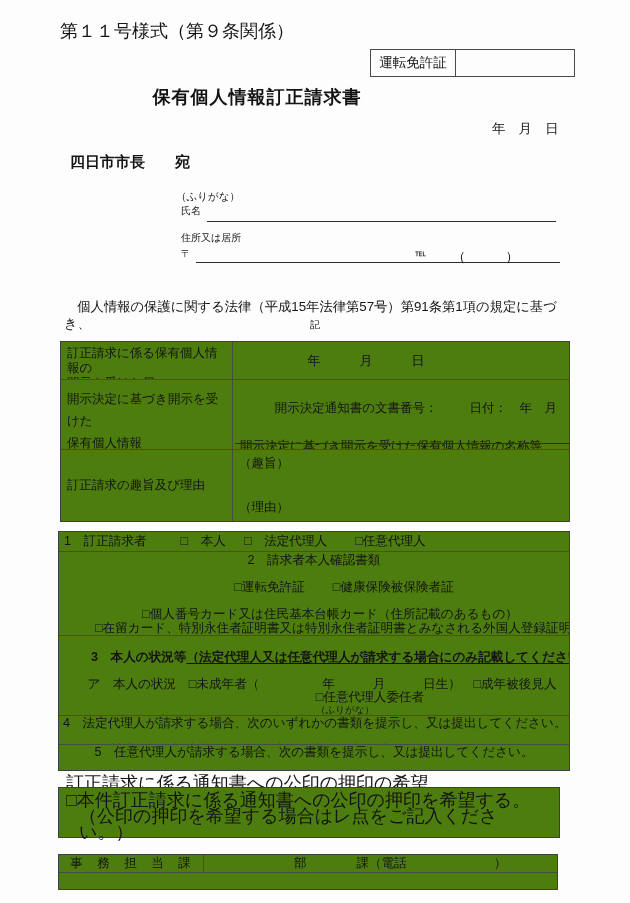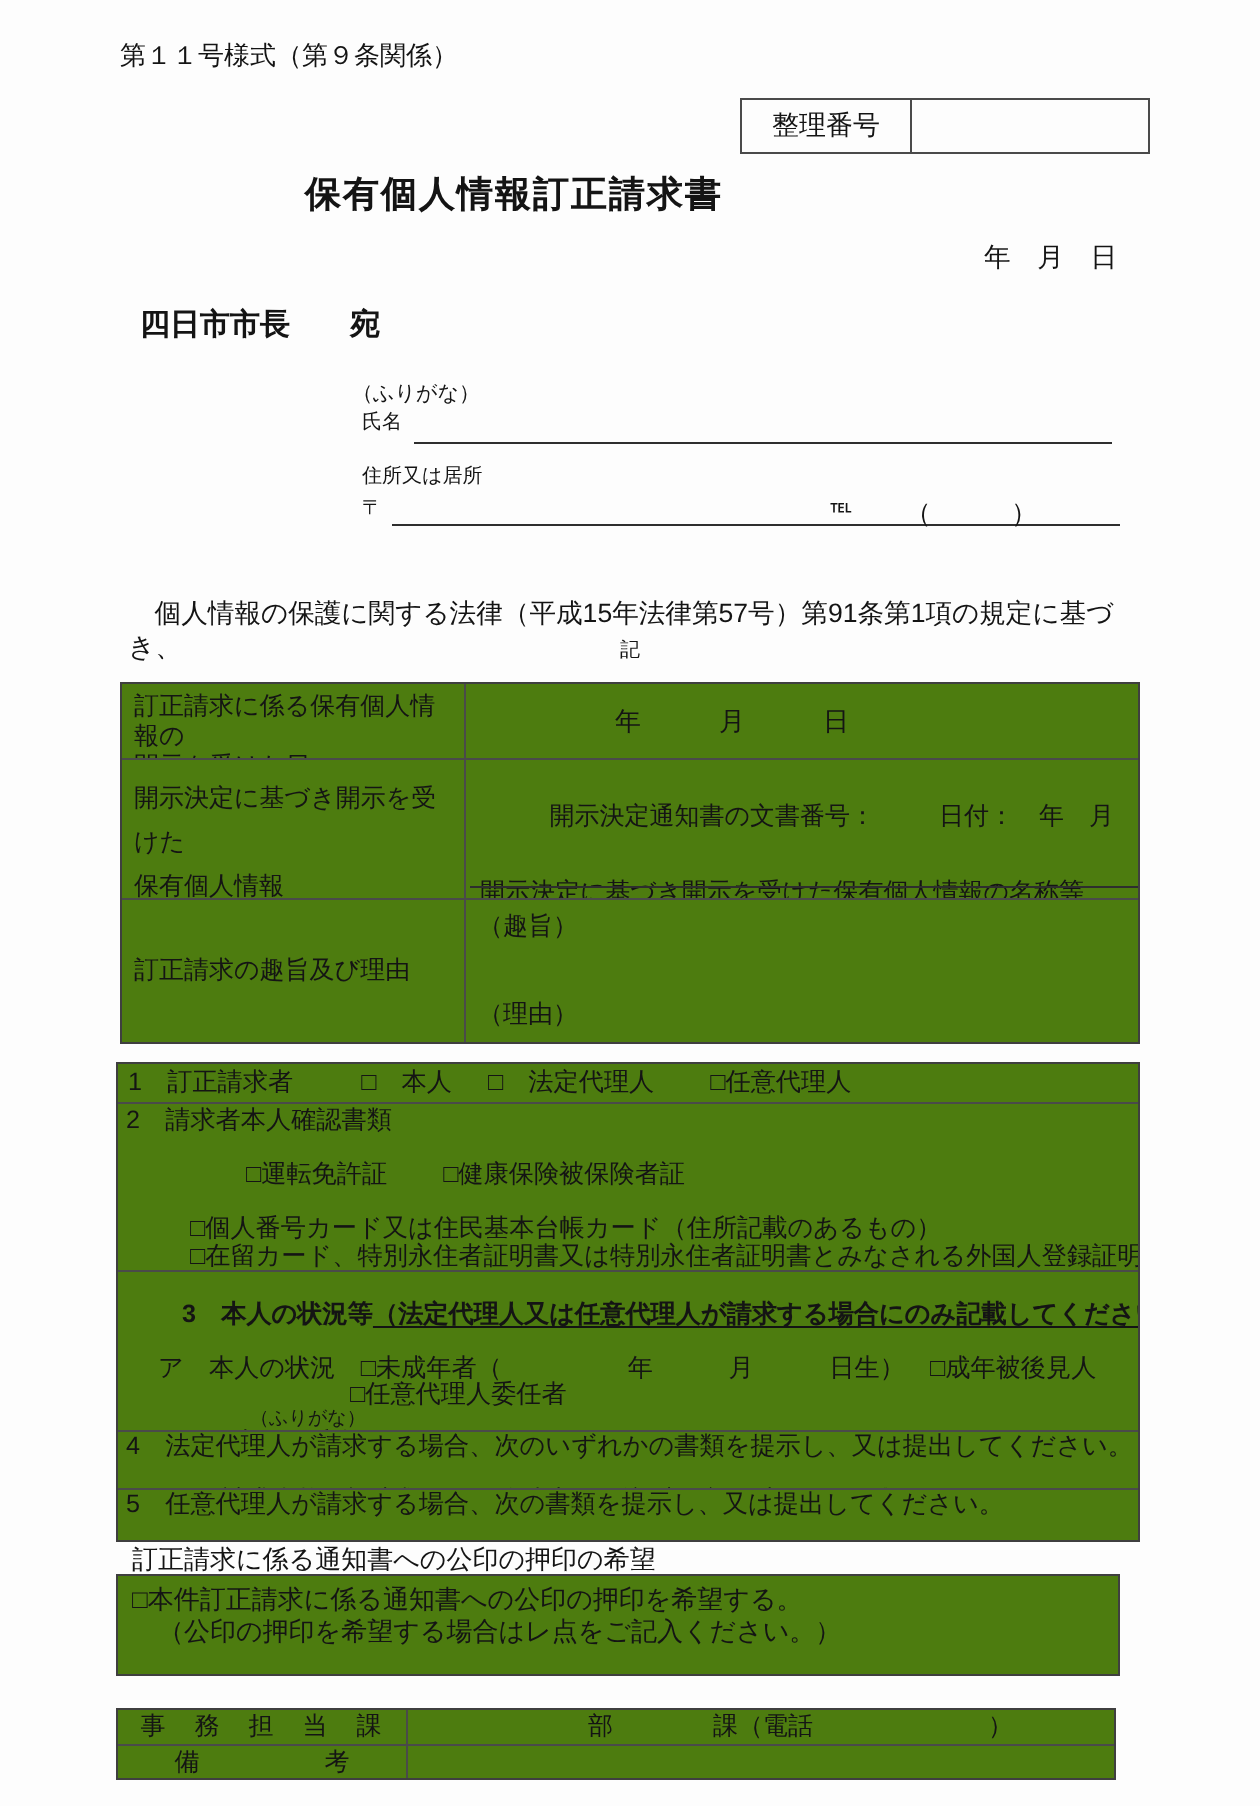--- a/index.html
+++ b/index.html
@@ -1,45 +1,45 @@
 <!DOCTYPE html>
 <html><head>
 <meta charset="utf-8">
 <style>
   html,body{margin:0;padding:0;background:#e8e8e8;}
   .page{position:relative;width:630px;height:903px;background:#fdfdfd;
         font-family:"Liberation Sans",sans-serif;color:#141414;overflow:hidden;margin:0 auto;}
   .t{position:absolute;white-space:pre-line;}
   .center{text-align:center;}
   .b{font-weight:bold;}
-  .fs10{font-size:10.5px;} .fs13{font-size:13px;}
+  .fs10{font-size:10.5px;} .fs13{font-size:18px;}
   .fs135{font-size:13.3px;} .fs14{font-size:10px;} .fs15{font-size:15px;} .fs18{font-size:18px;}
   .hline{position:absolute;height:0;border-bottom:1.2px solid #2e2e2e;}
   .tbl{position:absolute;border:1.6px solid #3f3f3f;box-sizing:border-box;background:#4d7c0f;}
   .trow{display:flex;box-sizing:border-box;overflow:hidden;}
   .trow + .trow{border-top:1px solid #4a4a4a;}
   .tlabel{width:172px;border-right:1px solid #4a4a4a;padding:4px 6px;font-size:12.5px;
           line-height:15px;box-sizing:border-box;white-space:pre-line;flex-shrink:0;}
   .tval{flex:1;box-sizing:border-box;font-size:12.5px;position:relative;}
-  .vrow{line-height:13.6px;font-size:12.6px;white-space:pre;}
+  .vrow{line-height:13.6px;font-size:12.6px;white-space:pre;text-align:center;}
   .refbox{position:absolute;border:1.6px solid #4a4a4a;display:flex;box-sizing:border-box;}
   .reflabel{width:85px;border-right:1.2px solid #4a4a4a;text-align:center;font-size:13.5px;
             line-height:25px;box-sizing:border-box;}
   .refval{flex:1;}
   .ul{text-decoration:underline;text-underline-offset:2px;}
 </style>
 </head>
 <body>
 
 <div class="page">
 
   <div class="t fs13" style="left:60px;top:19px">第１１号様式（第９条関係）</div>
 
   <div class="refbox" style="left:370px;top:49px;width:205px;height:28px">
-    <div class="reflabel">整理番号</div>
+    <div class="reflabel">運転免許証</div>
     <div class="refval"></div>
   </div>
 
   <div class="t fs18 b center" style="left:0;top:85px;width:514px;letter-spacing:1px">保有個人情報訂正請求書</div>
 
   <div class="t fs135" style="left:492px;top:120px">年　月　日</div>
 
   <div class="t fs15 b" style="left:70px;top:153px">四日市市長　　宛</div>
 
   <div class="t fs10" style="left:176px;top:190px">（ふりがな）</div>
@@ -136,18 +136,17 @@
     <div class="fs13" style="line-height:16px">□本件訂正請求に係る通知書への公印の押印を希望する。</div>
     <div class="fs13" style="line-height:16px;margin-left:13px">（公印の押印を希望する場合はレ点をご記入ください。）</div>
   </div>
 
   <div class="tbl" style="left:58px;top:854px;width:500px">
     <div class="trow" style="height:17px">
       <div class="tlabel center" style="width:145px;padding:1px 4px;line-height:14px;letter-spacing:1px">事　務　担　当　課</div>
       <div class="tval" style="padding:1px 4px 0 90px;line-height:14px;white-space:pre">部　　　　課（電話　　　　　　　）</div>
     </div>
     <div class="trow" style="height:17px">
-      <div class="tlabel center" style="width:145px;padding:1px 4px;line-height:14px">備　　　　　考</div>
       <div class="tval"></div>
     </div>
   </div>
 
 </div>
 
 </body></html>

